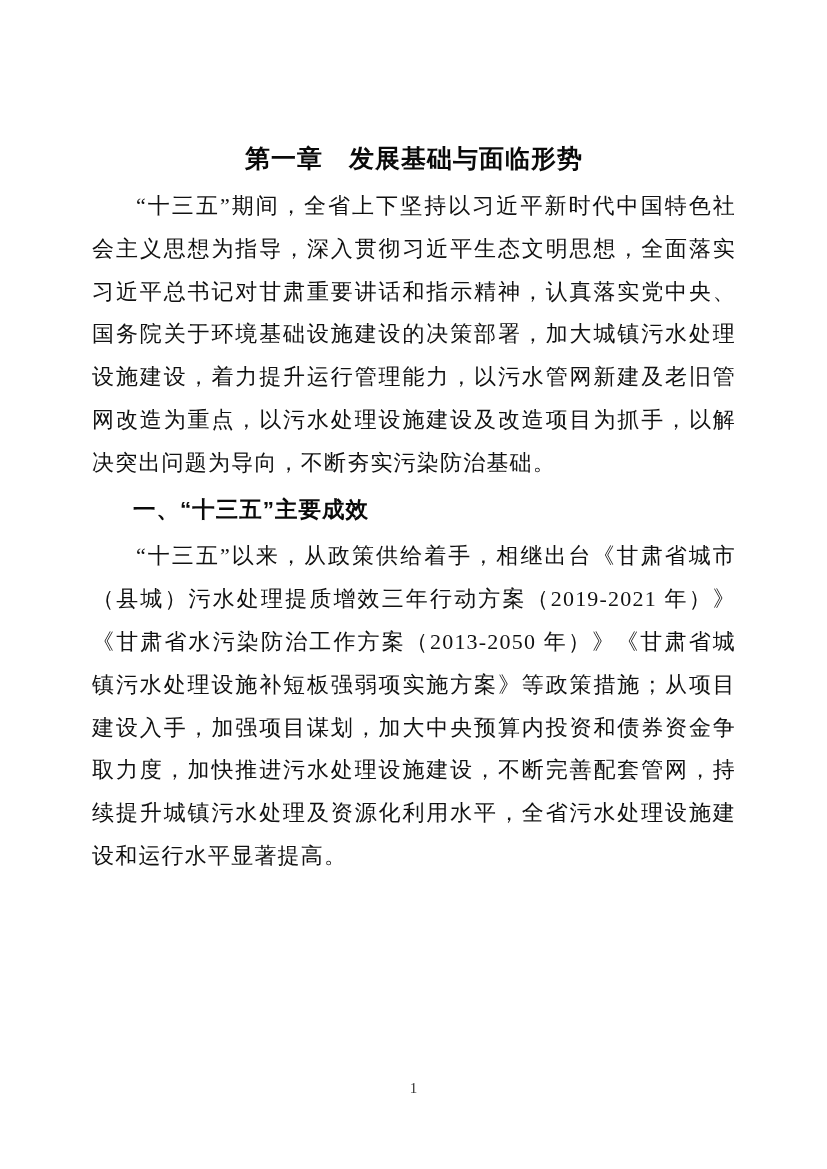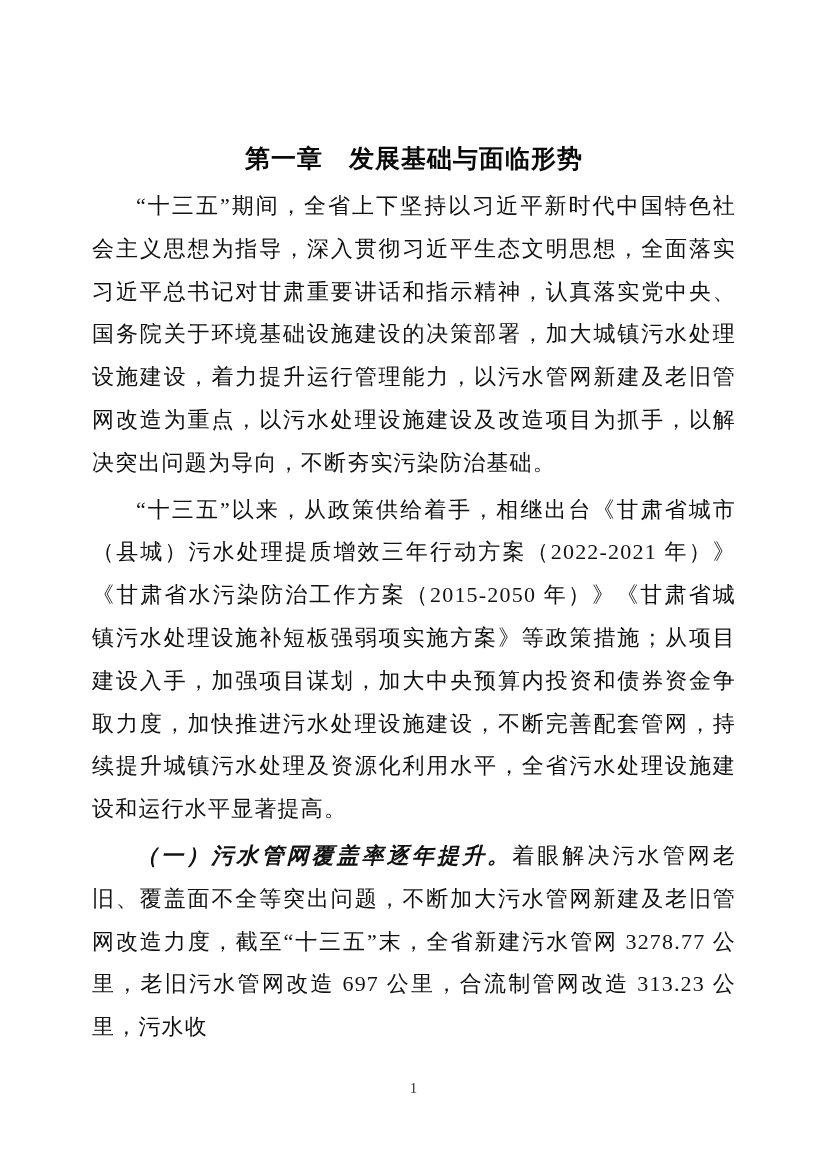--- a/index.html
+++ b/index.html
@@ -70,22 +70,22 @@
 </style>
 </head>
 <body>
 
 <div class="page">
 
   <h1 class="chapter-heading">第一章　发展基础与面临形势</h1>
 
   <p class="para">“十三五”期间，全省上下坚持以习近平新时代中国特色社会主义思想为指导，深入贯彻习近平生态文明思想，全面落实习近平总书记对甘肃重要讲话和指示精神，认真落实党中央、国务院关于环境基础设施建设的决策部署，加大城镇污水处理设施建设，着力提升运行管理能力，以污水管网新建及老旧管网改造为重点，以污水处理设施建设及改造项目为抓手，以解决突出问题为导向，不断夯实污染防治基础。</p>
 
+  <h2 class="section-heading">一、“十三五”主要成效</h2>
 
-  <p class="para">“十三五”以来，从政策供给着手，相继出台《甘肃省城市（县城）污水处理提质增效三年行动方案（2022-2021 年）》《甘肃省水污染防治工作方案（2015-2050 年）》《甘肃省城镇污水处理设施补短板强弱项实施方案》等政策措施；从项目建设入手，加强项目谋划，加大中央预算内投资和债券资金争取力度，加快推进污水处理设施建设，不断完善配套管网，持续提升城镇污水处理及资源化利用水平，全省污水处理设施建设和运行水平显著提高。</p>
+  <p class="para">“十三五”以来，从政策供给着手，相继出台《甘肃省城市（县城）污水处理提质增效三年行动方案（2019-2021 年）》《甘肃省水污染防治工作方案（2013-2050 年）》《甘肃省城镇污水处理设施补短板强弱项实施方案》等政策措施；从项目建设入手，加强项目谋划，加大中央预算内投资和债券资金争取力度，加快推进污水处理设施建设，不断完善配套管网，持续提升城镇污水处理及资源化利用水平，全省污水处理设施建设和运行水平显著提高。</p>
 
-  <p class="para"><span class="para-lead">（一）污水管网覆盖率逐年提升。</span><span>着眼解决污水管网老旧、覆盖面不全等突出问题，不断加大污水管网新建及老旧管网改造力度，截至“十三五”末，全省新建污水管网 3278.77 公里，老旧污水管网改造 697 公里，合流制管网改造 313.23 公里，污水收</span></p>
 
   <div class="page-footer">
     <span class="page-number">1</span>
   </div>
 
 </div>
 
 </body></html>

